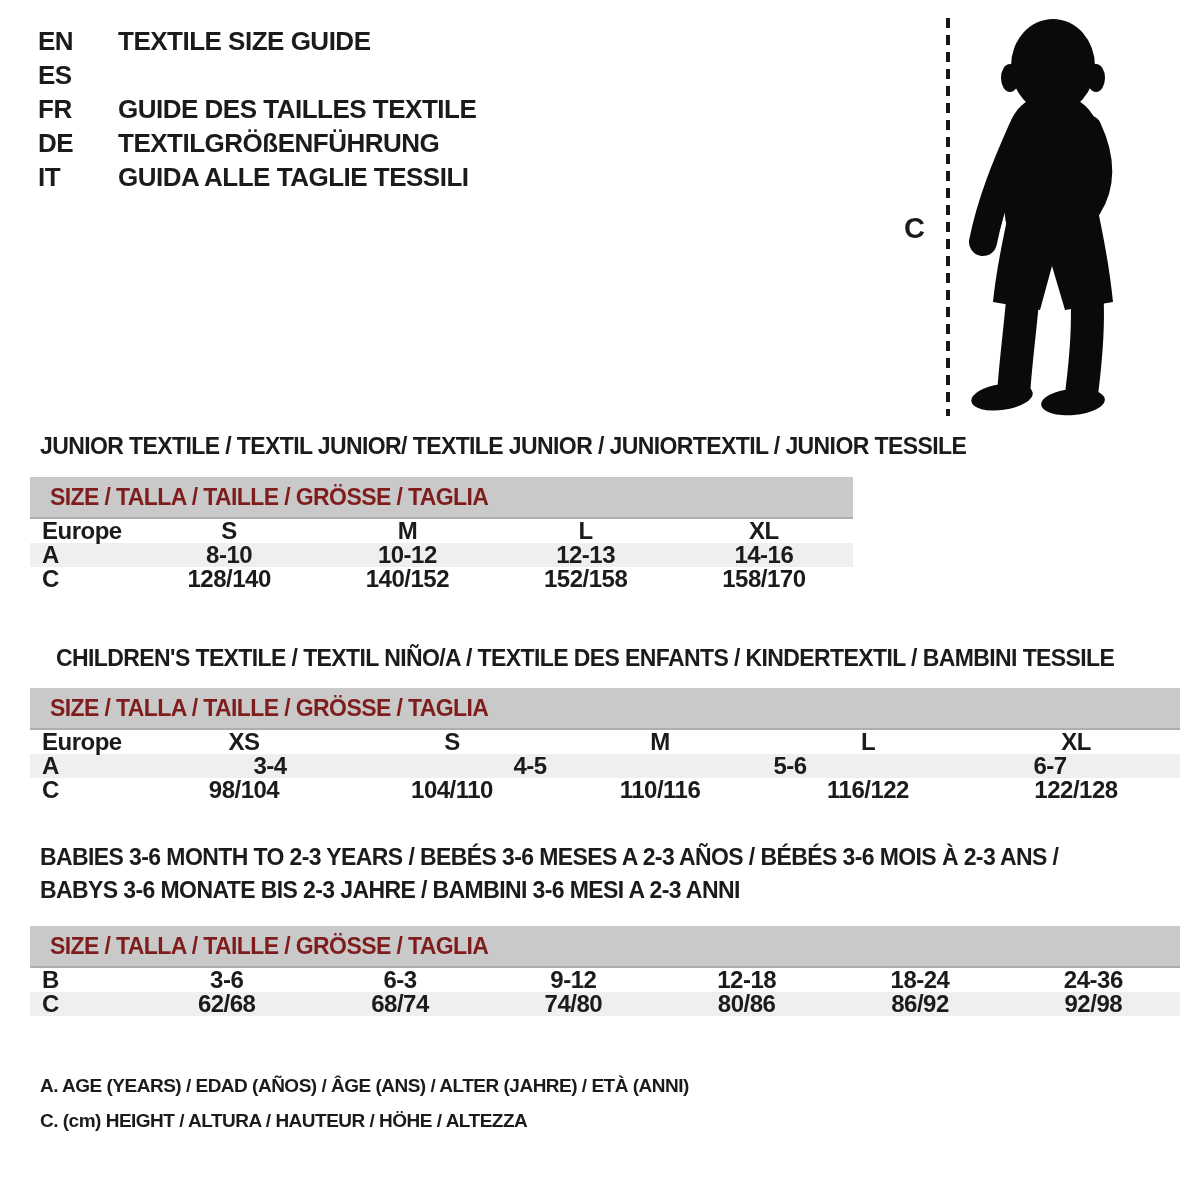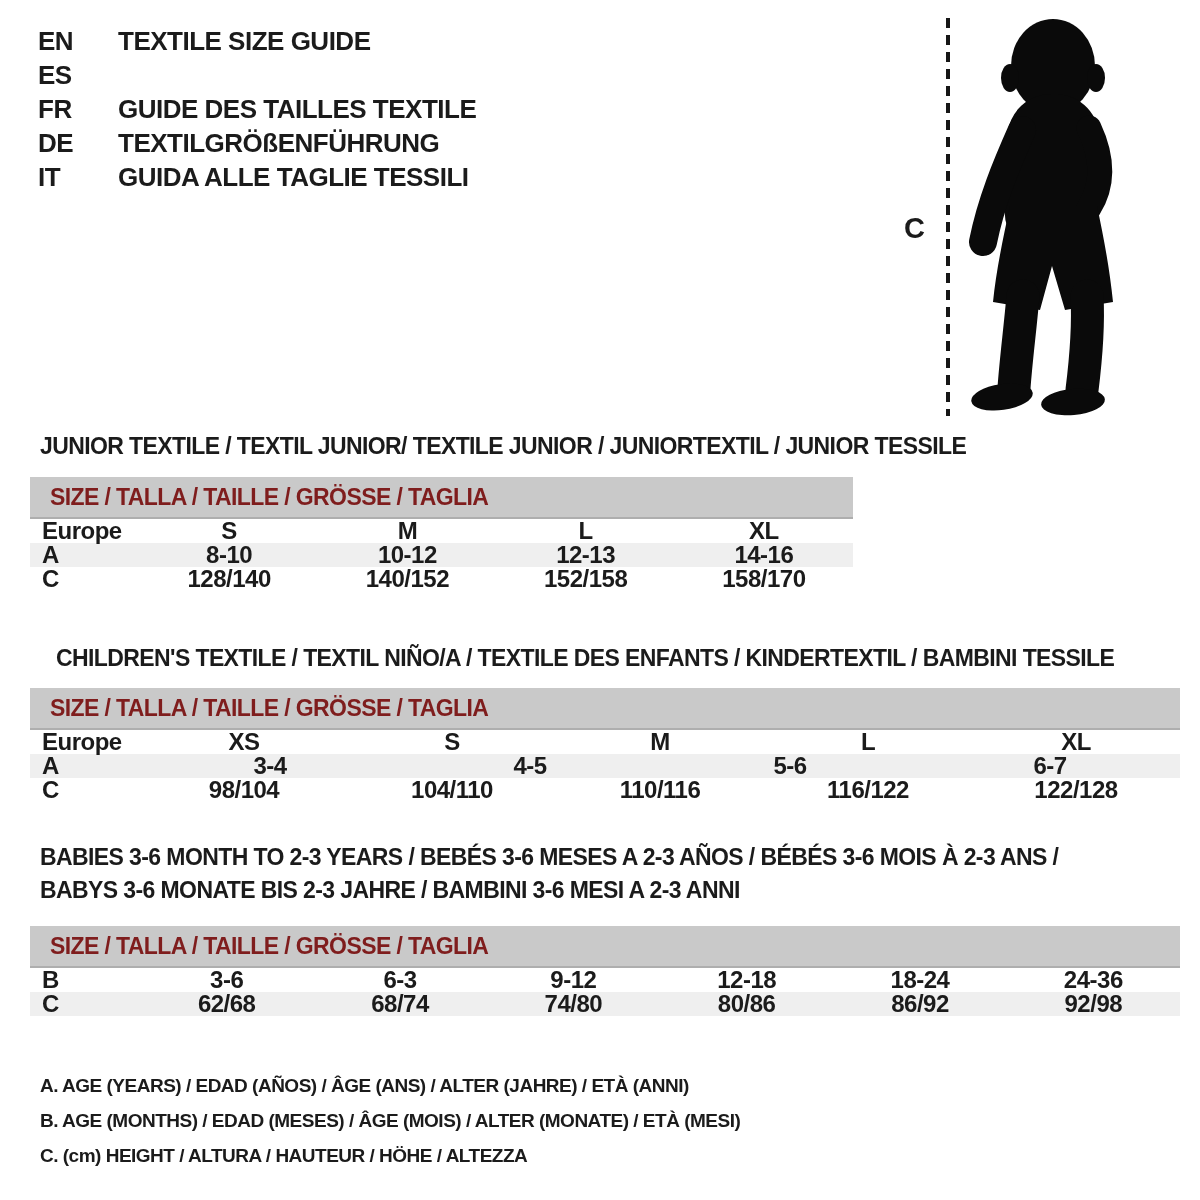--- a/index.html
+++ b/index.html
@@ -233,15 +233,14 @@
     <span class="t-cell">68/74</span>
     <span class="t-cell">74/80</span>
     <span class="t-cell">80/86</span>
     <span class="t-cell">86/92</span>
     <span class="t-cell">92/98</span>
   </div>
 </div>
 
 <div class="abs legend">
   <div class="legend-line">A. AGE (YEARS) / EDAD (AÑOS) / ÂGE (ANS) / ALTER (JAHRE) / ETÀ (ANNI)</div>
-  <div class="legend-line">B. AGE (MONTHS) / EDAD (MESES) / ÂGE (MOIS) / ALTER (MONATE) / ETÀ (MESI)</div>
   <div class="legend-line">C. (cm) HEIGHT / ALTURA / HAUTEUR / HÖHE / ALTEZZA</div>
 </div>
 
 </body></html>

